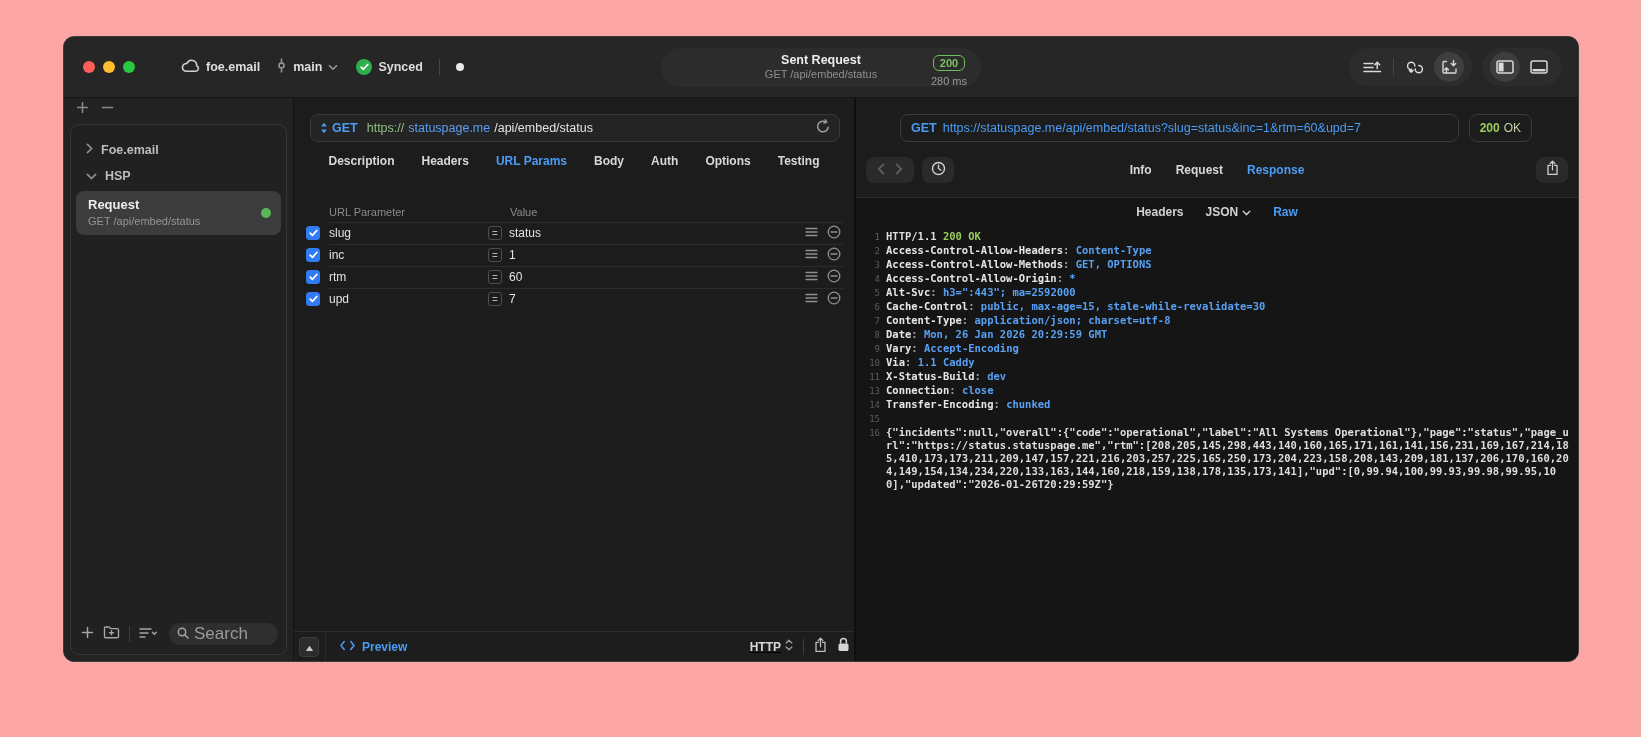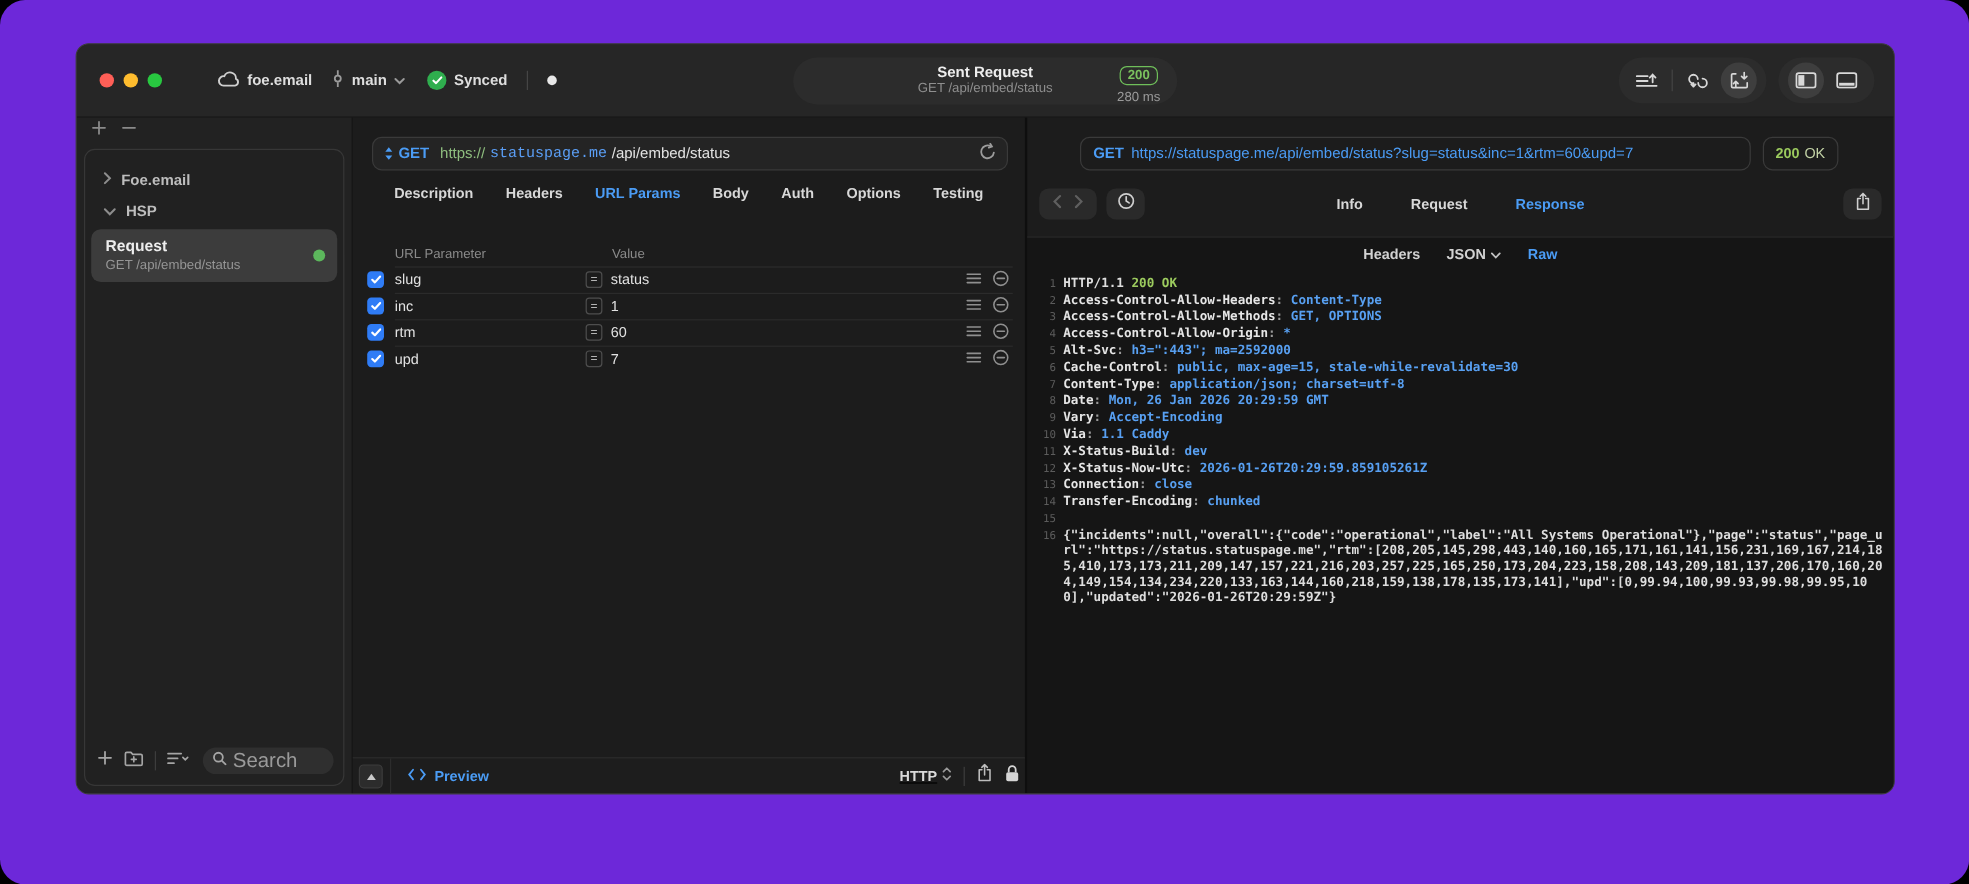--- a/index.html
+++ b/index.html
@@ -1,18 +1,18 @@
 <!DOCTYPE html>
 <html><head>
 <meta charset="utf-8">
 <style>
   * { margin:0; padding:0; box-sizing:border-box; }
   html,body { width:1641px; height:737px; background:#000; overflow:hidden;
     font-family:"Liberation Sans","DejaVu Sans",sans-serif; -webkit-font-smoothing:antialiased; }
-  .stage { position:relative; width:1641px; height:737px; background:#6d28d9;border-radius:21px; }
+  .stage { position:relative; width:1641px; height:737px; background:#fca5a5; }
   .window { position:absolute; left:63px; top:36px; width:1516px; height:626px;
     background:#1e1e1e; border-radius:11px; border:1px solid #3c3c3c; overflow:hidden;
     display:flex; flex-direction:column; }
 
   
   .titlebar { height:60px; background:#262626; display:flex; align-items:center; position:relative; flex:none; }
   .traffic { display:flex; gap:8px; margin-left:19px; }
   .tl { width:12px; height:12px; border-radius:50%; }
   .tl.red{ background:#ff5f57; } .tl.yellow{ background:#febc2e; } .tl.green{ background:#28c840; }
   .tb-left { display:flex; align-items:center; margin-left:46px; gap:6px; color:#dedede; font-size:12.5px; font-weight:700; }
@@ -66,21 +66,21 @@
   .search-pill input { background:transparent; border:none; outline:none; color:#cfcfcf;
     font-size:17px; width:100%; font-family:inherit; }
   .search-pill input::placeholder { color:#9a9a9a; }
 
   
   .editor { width:560px; background:#1c1c1c; display:flex; flex-direction:column; position:relative; }
   .url-bar { margin:16px 14px 0 16px; height:28px; background:#242424; border:1px solid #3a3a3a;
     border-radius:8px; display:flex; align-items:center; padding:0 9px; gap:4px; font-size:12.5px; }
   .sort-arrows { color:#4b9cf5; display:flex; }
   .method { color:#4b9cf5; font-weight:700; margin-right:5px; }
-  .u-scheme { color:#8fbf7f; } .u-host { color:#5b9ef5;font-family:Liberation Mono, monospace; } .u-path { color:#e3e3e3; }
+  .u-scheme { color:#8fbf7f; } .u-host { color:#5b9ef5; } .u-path { color:#e3e3e3; }
   .refresh { margin-left:auto; color:#9c9c9c; display:flex; }
   .ed-tabs { height:38px; display:flex; align-items:center; justify-content:center; gap:27px; }
   .tab { color:#d8d8d8; font-size:12px; font-weight:600; }
   .tab.active { color:#4b9cf5; }
   .p-table { margin-top:22px; font-size:12px; }
   .p-head { display:flex; height:20px; align-items:center; color:#8a8a8a; font-size:11px; }
   .p-head .h-param { padding-left:35px; width:194px; }
   .p-head .h-value { padding-left:22px; }
   .p-row { display:flex; align-items:center; height:22px; padding-left:12px; position:relative; }
   .p-row::before { content:""; position:absolute; left:35px; right:10px; top:0; height:1px; background:#2b2b2b; }
@@ -115,21 +115,21 @@
     padding:0 10px; font-size:12.5px; color:#4b9cf5; white-space:nowrap; overflow:hidden; gap:6px; }
   .resp-url .m { font-weight:700; }
   .status-box { border:1px solid #3a3a3a; border-radius:8px; display:flex; align-items:center;
     justify-content:center; padding:0 10px; gap:4px; font-size:12px; }
   .status-box .sc { color:#9ccb5e; font-weight:700; }
   .status-box .st { color:#c3d3a6; }
   .vw-nav { height:30px; margin-top:13px; display:flex; align-items:center; padding:0 10px; position:relative; flex:none; }
   .nav-pill { background:#2a2a2a; border-radius:8px; height:26px; display:flex; align-items:center; }
   .nav-pill.histnav { width:48px; justify-content:space-evenly; color:#5f5f5f; }
   .nav-pill.clock { width:32px; justify-content:center; color:#cfcfcf; margin-left:8px; }
-  .vw-tabs { position:absolute; left:50%; transform:translateX(-50%); display:flex; gap:40px; }
+  .vw-tabs { position:absolute; left:50%; transform:translateX(-50%); display:flex; gap:24px; }
   .share-btn { margin-left:auto; width:32px; height:26px; background:#2a2a2a; border-radius:8px;
     display:flex; align-items:center; justify-content:center; color:#cfcfcf; }
   .vw-body { flex:1; margin-top:12px; background:#151515; border-top:1px solid #2a2a2a;
     display:flex; flex-direction:column; min-height:0; }
   .vw-subtabs { height:28px; display:flex; align-items:center; justify-content:center; gap:22px; flex:none; }
   .subtab { color:#d2d2d2; font-size:12px; font-weight:600; display:flex; align-items:center; gap:4px; }
   .subtab.active { color:#4b9cf5; }
   .subtab svg { color:#c0c0c0; }
   .code-area { flex:1; overflow:hidden; padding:4px 8px 0 0;
     font-family:"DejaVu Sans Mono","Liberation Mono",monospace; font-size:10.5px; line-height:13px; font-weight:700; }
@@ -576,24 +576,20 @@
               </div>
               <div class="code-line">
                 <span class="gutter">10</span>
                 <span class="lc"><span class="tok-key">Via</span><span class="tok-sep">: </span><span class="tok-val">1.1 Caddy</span></span>
               </div>
               <div class="code-line">
                 <span class="gutter">11</span>
                 <span class="lc"><span class="tok-key">X-Status-Build</span><span class="tok-sep">: </span><span class="tok-val">dev</span></span>
               </div>
               <div class="code-line">
-                <span class="gutter">12</span>
-                <span class="lc"><span class="tok-key">X-Status-Now-Utc</span><span class="tok-sep">: </span><span class="tok-val">2026-01-26T20:29:59.859105261Z</span></span>
-              </div>
-              <div class="code-line">
                 <span class="gutter">13</span>
                 <span class="lc"><span class="tok-key">Connection</span><span class="tok-sep">: </span><span class="tok-val">close</span></span>
               </div>
               <div class="code-line">
                 <span class="gutter">14</span>
                 <span class="lc"><span class="tok-key">Transfer-Encoding</span><span class="tok-sep">: </span><span class="tok-val">chunked</span></span>
               </div>
               <div class="code-line">
                 <span class="gutter">15</span>
                 <span class="lc"></span>

